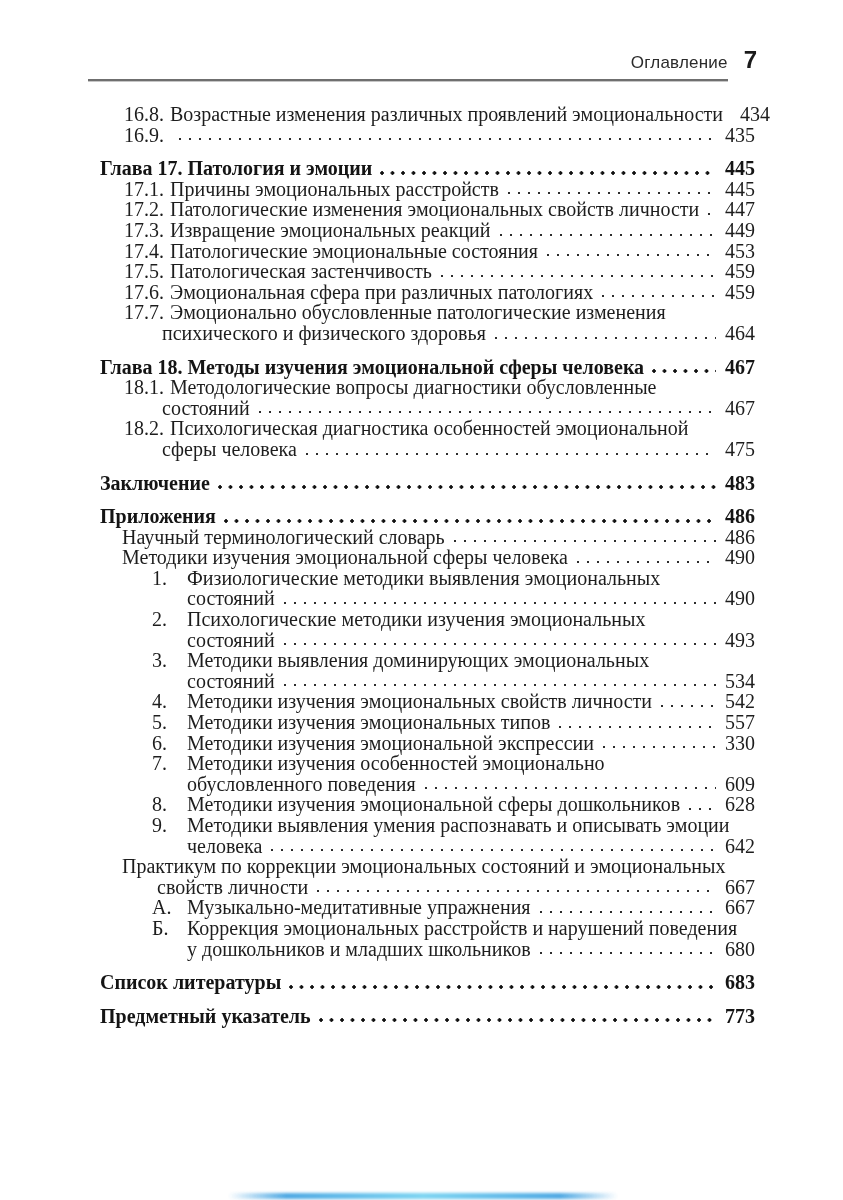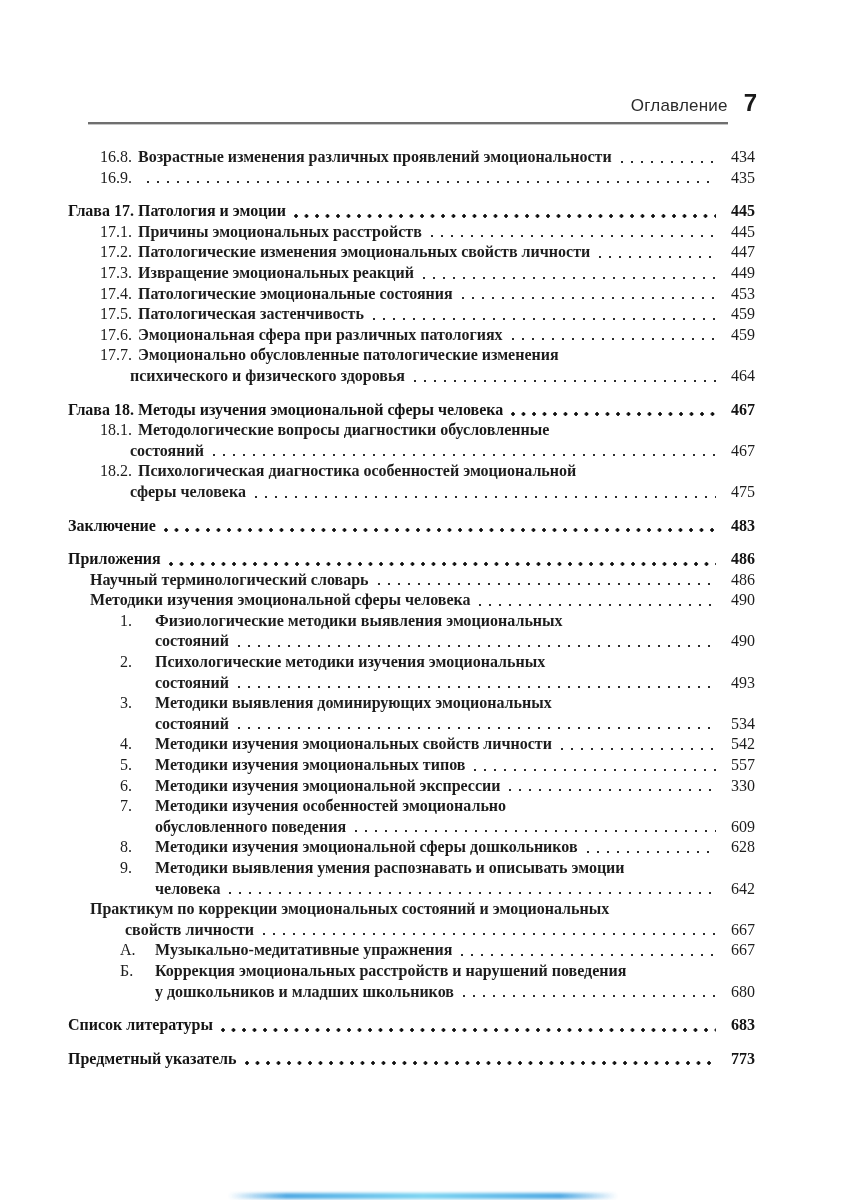--- a/index.html
+++ b/index.html
@@ -11,39 +11,38 @@
     background:var(--page-bg,#fff);
     overflow:hidden;
     font-family:"Liberation Serif","DejaVu Serif",serif;
     color:var(--text,#1d1d1d);
   }
   
   .header-line{
     padding:46px 86px 0 88px;
     display:flex;justify-content:flex-end;align-items:baseline;
     font-family:"Liberation Sans","DejaVu Sans",sans-serif;
-    margin-top:43px;
   }
   .running-title{font-size:17px;color:#2b2b2b;margin-right:16px;letter-spacing:.2px;}
   .folio{font-size:24px;font-weight:700;color:#1a1a1a;}
   .rule{
     margin:5px 115px 0 88px;height:3px;
     background:linear-gradient(180deg,var(--rule,#6f6f6f) 0 65%,var(--rule-light,#c6c6c6) 65% 100%);
   }
   
   .toc{
-    padding:22px 88px 0 68px;
-    font-size:16px;
+    padding:22px 88px 0 100px;
+    font-size:20px;
   }
   .row{
     display:flex;align-items:baseline;
     line-height:20.6px;
     white-space:nowrap;
   }
-  .row .txt{flex:0 0 auto;font-weight:bold;}
+  .row .txt{flex:0 0 auto;}
   .row .num{flex:0 0 auto;box-sizing:border-box;}
   
   .c{font-weight:700;margin-top:13px;color:#141414;}
   
   .s .num{width:70px;text-align:right;padding-right:6px;}
   .sc{padding-left:62px;}
   
   .p{padding-left:22px;}
   .pc{padding-left:57px;}
   

